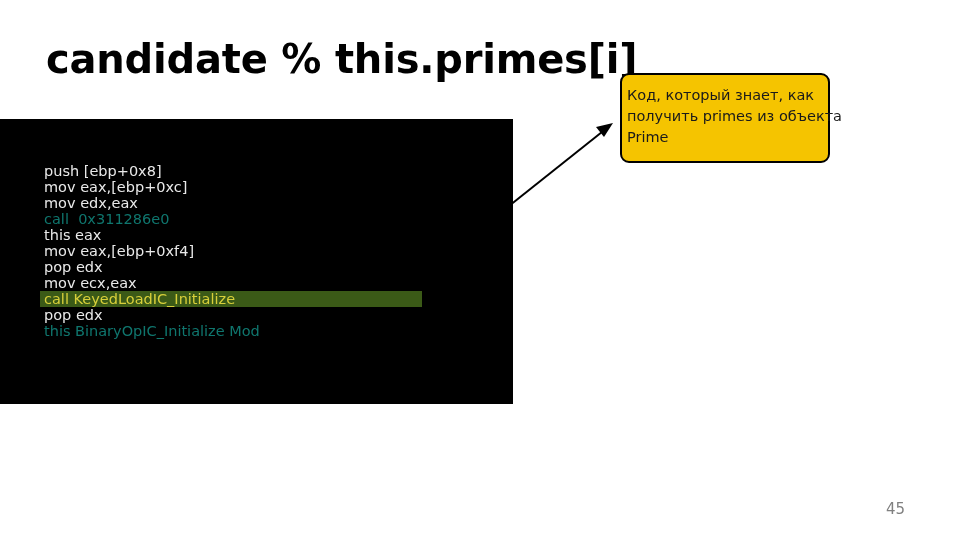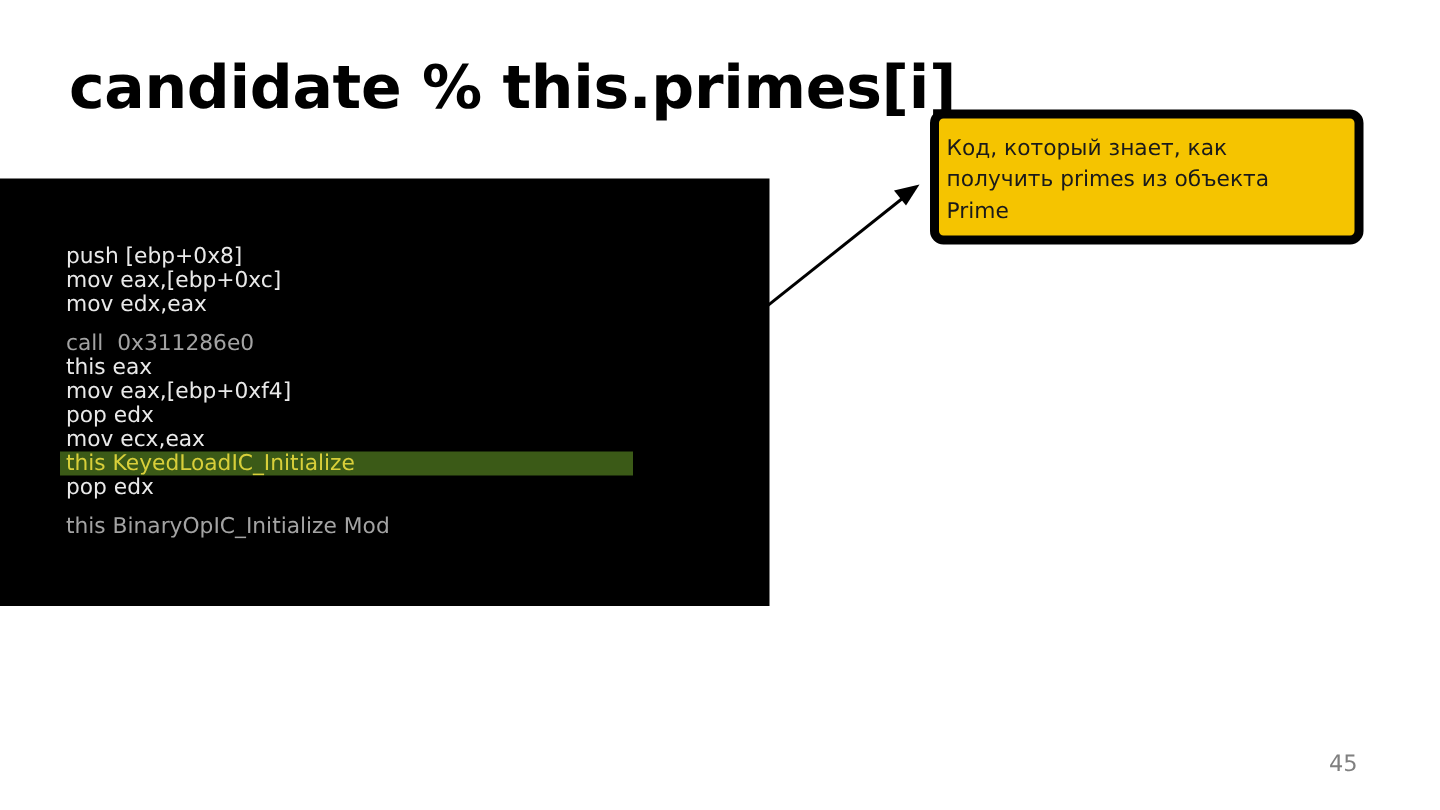--- a/index.html
+++ b/index.html
@@ -55,22 +55,21 @@
   .code-line {
     position: relative;
     height: 16px;
     line-height: 16px;
     font-size: 14.5px;
     padding-left: 44px;
     white-space: pre;
     color: #e9e9e9;
   }
   .code-line.yellow {
-    color: #a3a3a3;
-    margin-top: 10px;
+    color: #0f766e;
   }
   .code-line.highlight {
     color: #d8cf3a;
     background: transparent;
   }
   .code-line.highlight .hl-bar {
     position: absolute;
     left: 40px;
     top: 0px;
     width: 382px;
@@ -81,24 +80,24 @@
   .code-line.highlight .hl-text {
     position: relative;
     z-index: 1;
   }
 
   
   #callout-box {
     position: absolute;
     left: 620px;
     top: 73px;
-    width: 289px;
+    width: 210px;
     height: 90px;
     background: #f5c400;
-    border: 6px solid #000000;
+    border: 2px solid #000000;
     border-radius: 9px;
     box-sizing: border-box;
   }
   #callout-text {
     position: absolute;
     left: 5px;
     top: 10px;
     width: 248px;
     font-size: 14.5px;
     line-height: 21px;
@@ -136,21 +135,21 @@
   <div id="code-block">
     <div id="code-lines">
         <div class="code-line">push [ebp+0x8]</div>
         <div class="code-line">mov eax,[ebp+0xc]</div>
         <div class="code-line">mov edx,eax</div>
         <div class="code-line yellow">call  0x311286e0</div>
         <div class="code-line">this eax</div>
         <div class="code-line">mov eax,[ebp+0xf4]</div>
         <div class="code-line">pop edx</div>
         <div class="code-line">mov ecx,eax</div>
-        <div class="code-line highlight"><span class="hl-bar"></span><span class="hl-text">this KeyedLoadIC_Initialize</span></div>
+        <div class="code-line highlight"><span class="hl-bar"></span><span class="hl-text">call KeyedLoadIC_Initialize</span></div>
         <div class="code-line">pop edx</div>
         <div class="code-line yellow">this BinaryOpIC_Initialize Mod</div>
       </div>
   </div>
 
   <svg id="arrow-svg" viewBox="0 0 170 140" xmlns="http://www.w3.org/2000/svg">
     <line x1="15" y1="127" x2="152" y2="18" stroke="#000000" stroke-width="2"></line>
     <polygon points="158,13 141,17 149,27" fill="#000000"></polygon>
   </svg>
 

